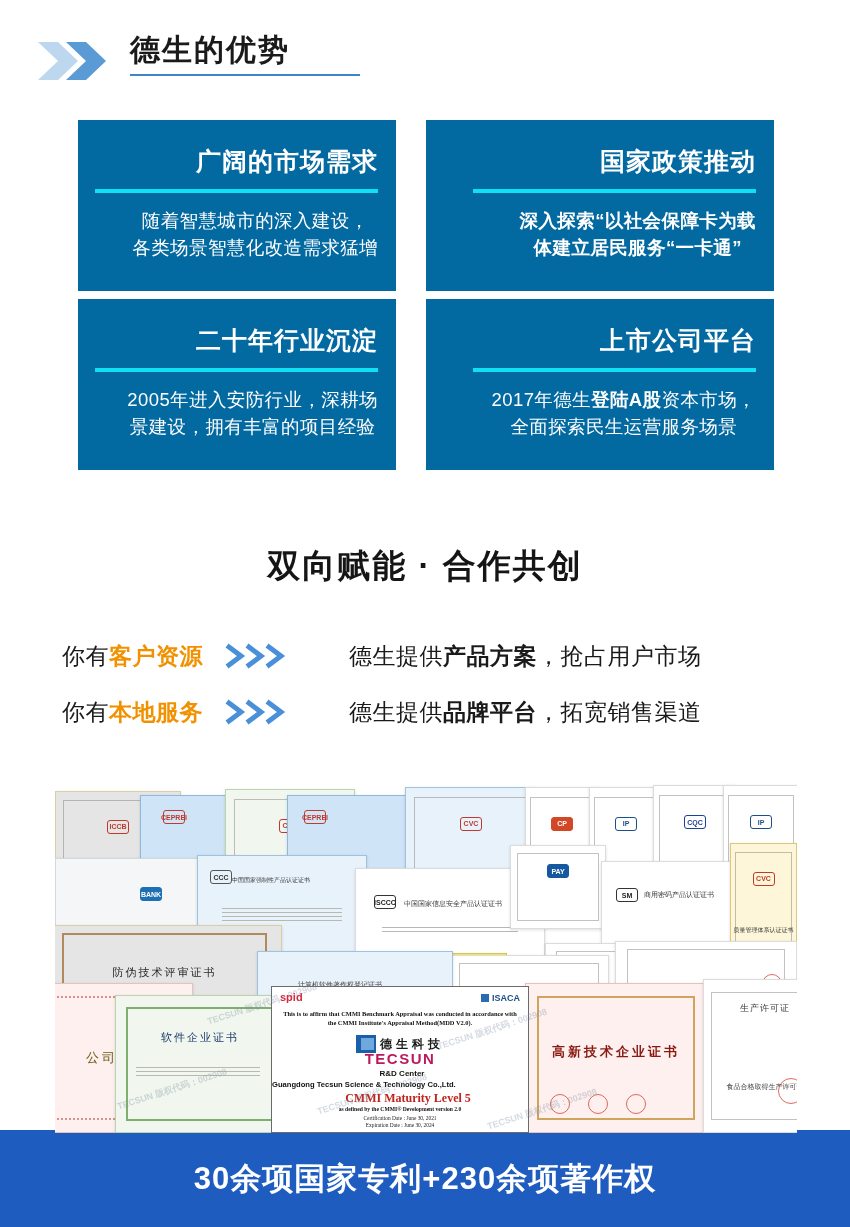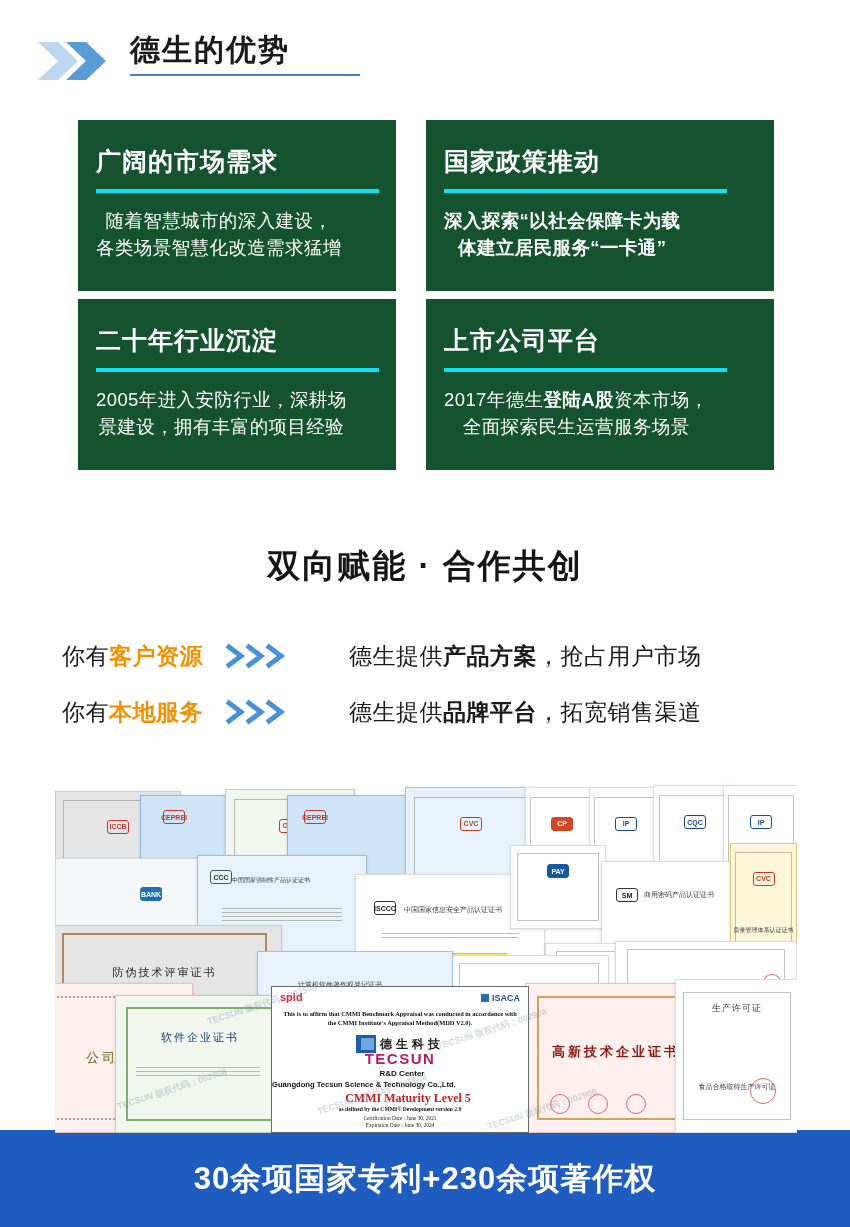--- a/index.html
+++ b/index.html
@@ -34,22 +34,22 @@
     position: absolute; left: 78px; top: 120px;
     width: 696px; height: 355px;
     display: grid;
     grid-template-columns: 348px 348px;
     grid-template-rows: 176px 176px;
     column-gap: 0px; row-gap: 3px;
   }
   .card-slot { padding-right: 30px; padding-bottom: 0; }
   .card-slot.right { padding-right: 0; padding-left: 0; }
   .card {
-    background: #14532d; width: 100%; height: 171px;
-    display: flex; flex-direction: column; align-items: flex-start;
+    background: #0369a1; width: 100%; height: 171px;
+    display: flex; flex-direction: column; align-items: flex-end;
     padding: 26px 18px 8px 18px;
   }
   .card-title {
     color: #ffffff; font-size: 25px; font-weight: 700;
     letter-spacing: 1px; line-height: 30px; white-space: nowrap;
   }
   .card-divider {
     margin-top: 13px; height: 4px; width: 283px; background: #10E0F5;
   }
   .card-body {
@@ -363,21 +363,21 @@
     <div class="cert blue" style="left:142px; top:72px; width:170px; height:102px; z-index:14;">
       <span class="badge" style="left:12px;transform:none;top:14px;border-color:#555;color:#333;">CCC</span>
       <span class="cap" style="bottom:auto;top:20px;left:34px;text-align:left;font-size:6px;">中国国家强制性产品认证证书</span>
       <span class="lines">
           <i></i>
           <i></i>
           <i></i>
           <i></i>
         </span>
     </div>
-    <div class="cert white" style="left:300px; top:91px; width:190px; height:96px; z-index:15;">
+    <div class="cert white" style="left:300px; top:85px; width:190px; height:96px; z-index:15;">
       <span class="badge" style="left:18px;transform:none;top:26px;border-color:#333;color:#222;">ISCCC</span>
       <span class="cap" style="bottom:auto;top:30px;left:48px;text-align:left;font-size:7px;">中国国家信息安全产品认证证书</span>
       <span class="lines" style="top:62%;">
           <i></i>
           <i></i>
         </span>
     </div>
     <div class="cert white" style="left:455px; top:62px; width:96px; height:84px; z-index:16;">
       <span class="inner-frame"></span>
       <span class="badge" style="background:#1558a0;border-color:#1558a0;color:#fff;top:22%;">PAY</span>
@@ -429,21 +429,21 @@
           <i></i>
         </span>
     </div>
     <div class="cert pink" style="left:470px; top:200px; width:182px; height:150px; z-index:25;">
       <span class="inner-frame" style="border:2px solid #d0a45c;"></span>
       <span class="cap" style="bottom:48%;font-size:13px;letter-spacing:3px;color:#8a1a12;font-weight:700;">高新技术企业证书</span>
       <span class="seal" style="left:24px;bottom:18px;"></span>
       <span class="seal" style="left:62px;bottom:18px;"></span>
       <span class="seal" style="left:100px;bottom:18px;"></span>
     </div>
-    <div class="cert white" style="left:620px; top:196px; width:124px; height:154px; z-index:27;">
+    <div class="cert white" style="left:648px; top:196px; width:124px; height:154px; z-index:27;">
       <span class="inner-frame"></span>
       <span class="cap" style="bottom:auto;top:22px;font-size:9px;letter-spacing:1px;">生产许可证</span>
       <span class="cap" style="bottom:26%;font-size:7px;">食品合格取得生产许可证</span>
       <span class="seal" style="right:22px;bottom:28px;width:26px;height:26px;"></span>
     </div>
     <div class="cert yellow" style="left:352px; top:170px; width:100px; height:120px; z-index:18;">
       <span class="inner-frame" style="border:2px solid #8a6a1a;"></span>
       <span class="cap" style="bottom:40%;font-size:9px;color:#5a3a08;">荣誉服务奖</span>
     </div>
 

